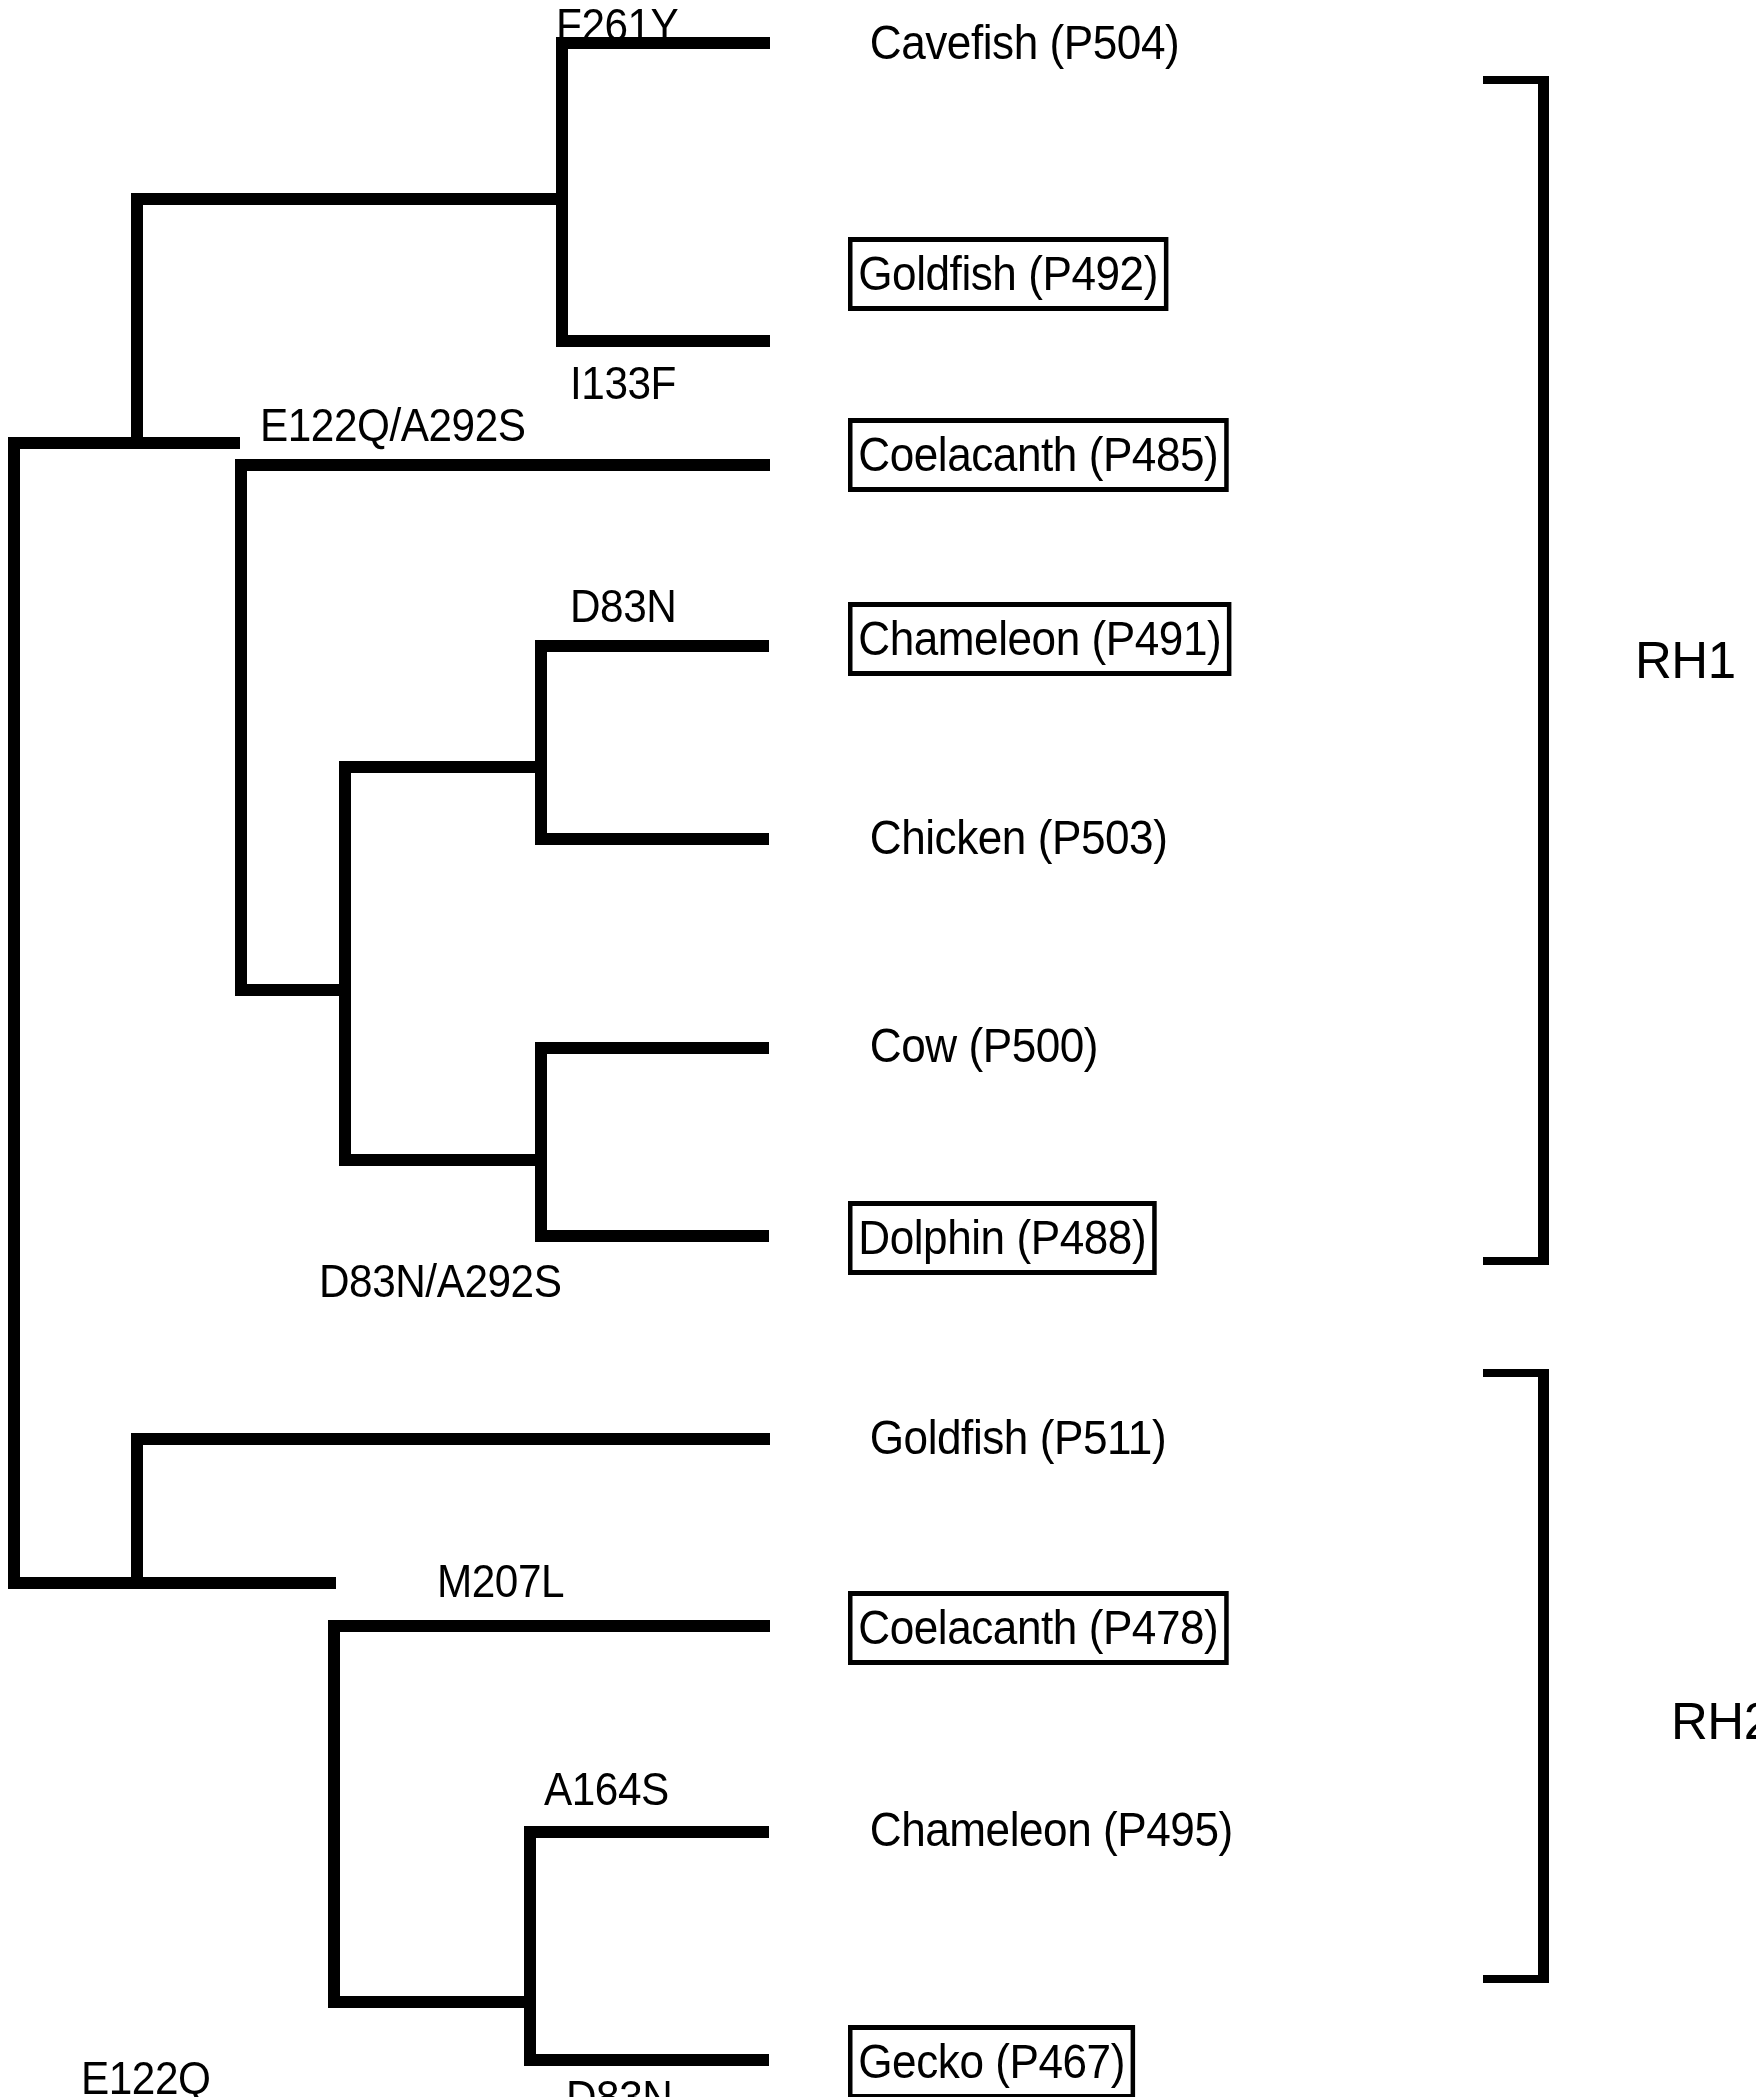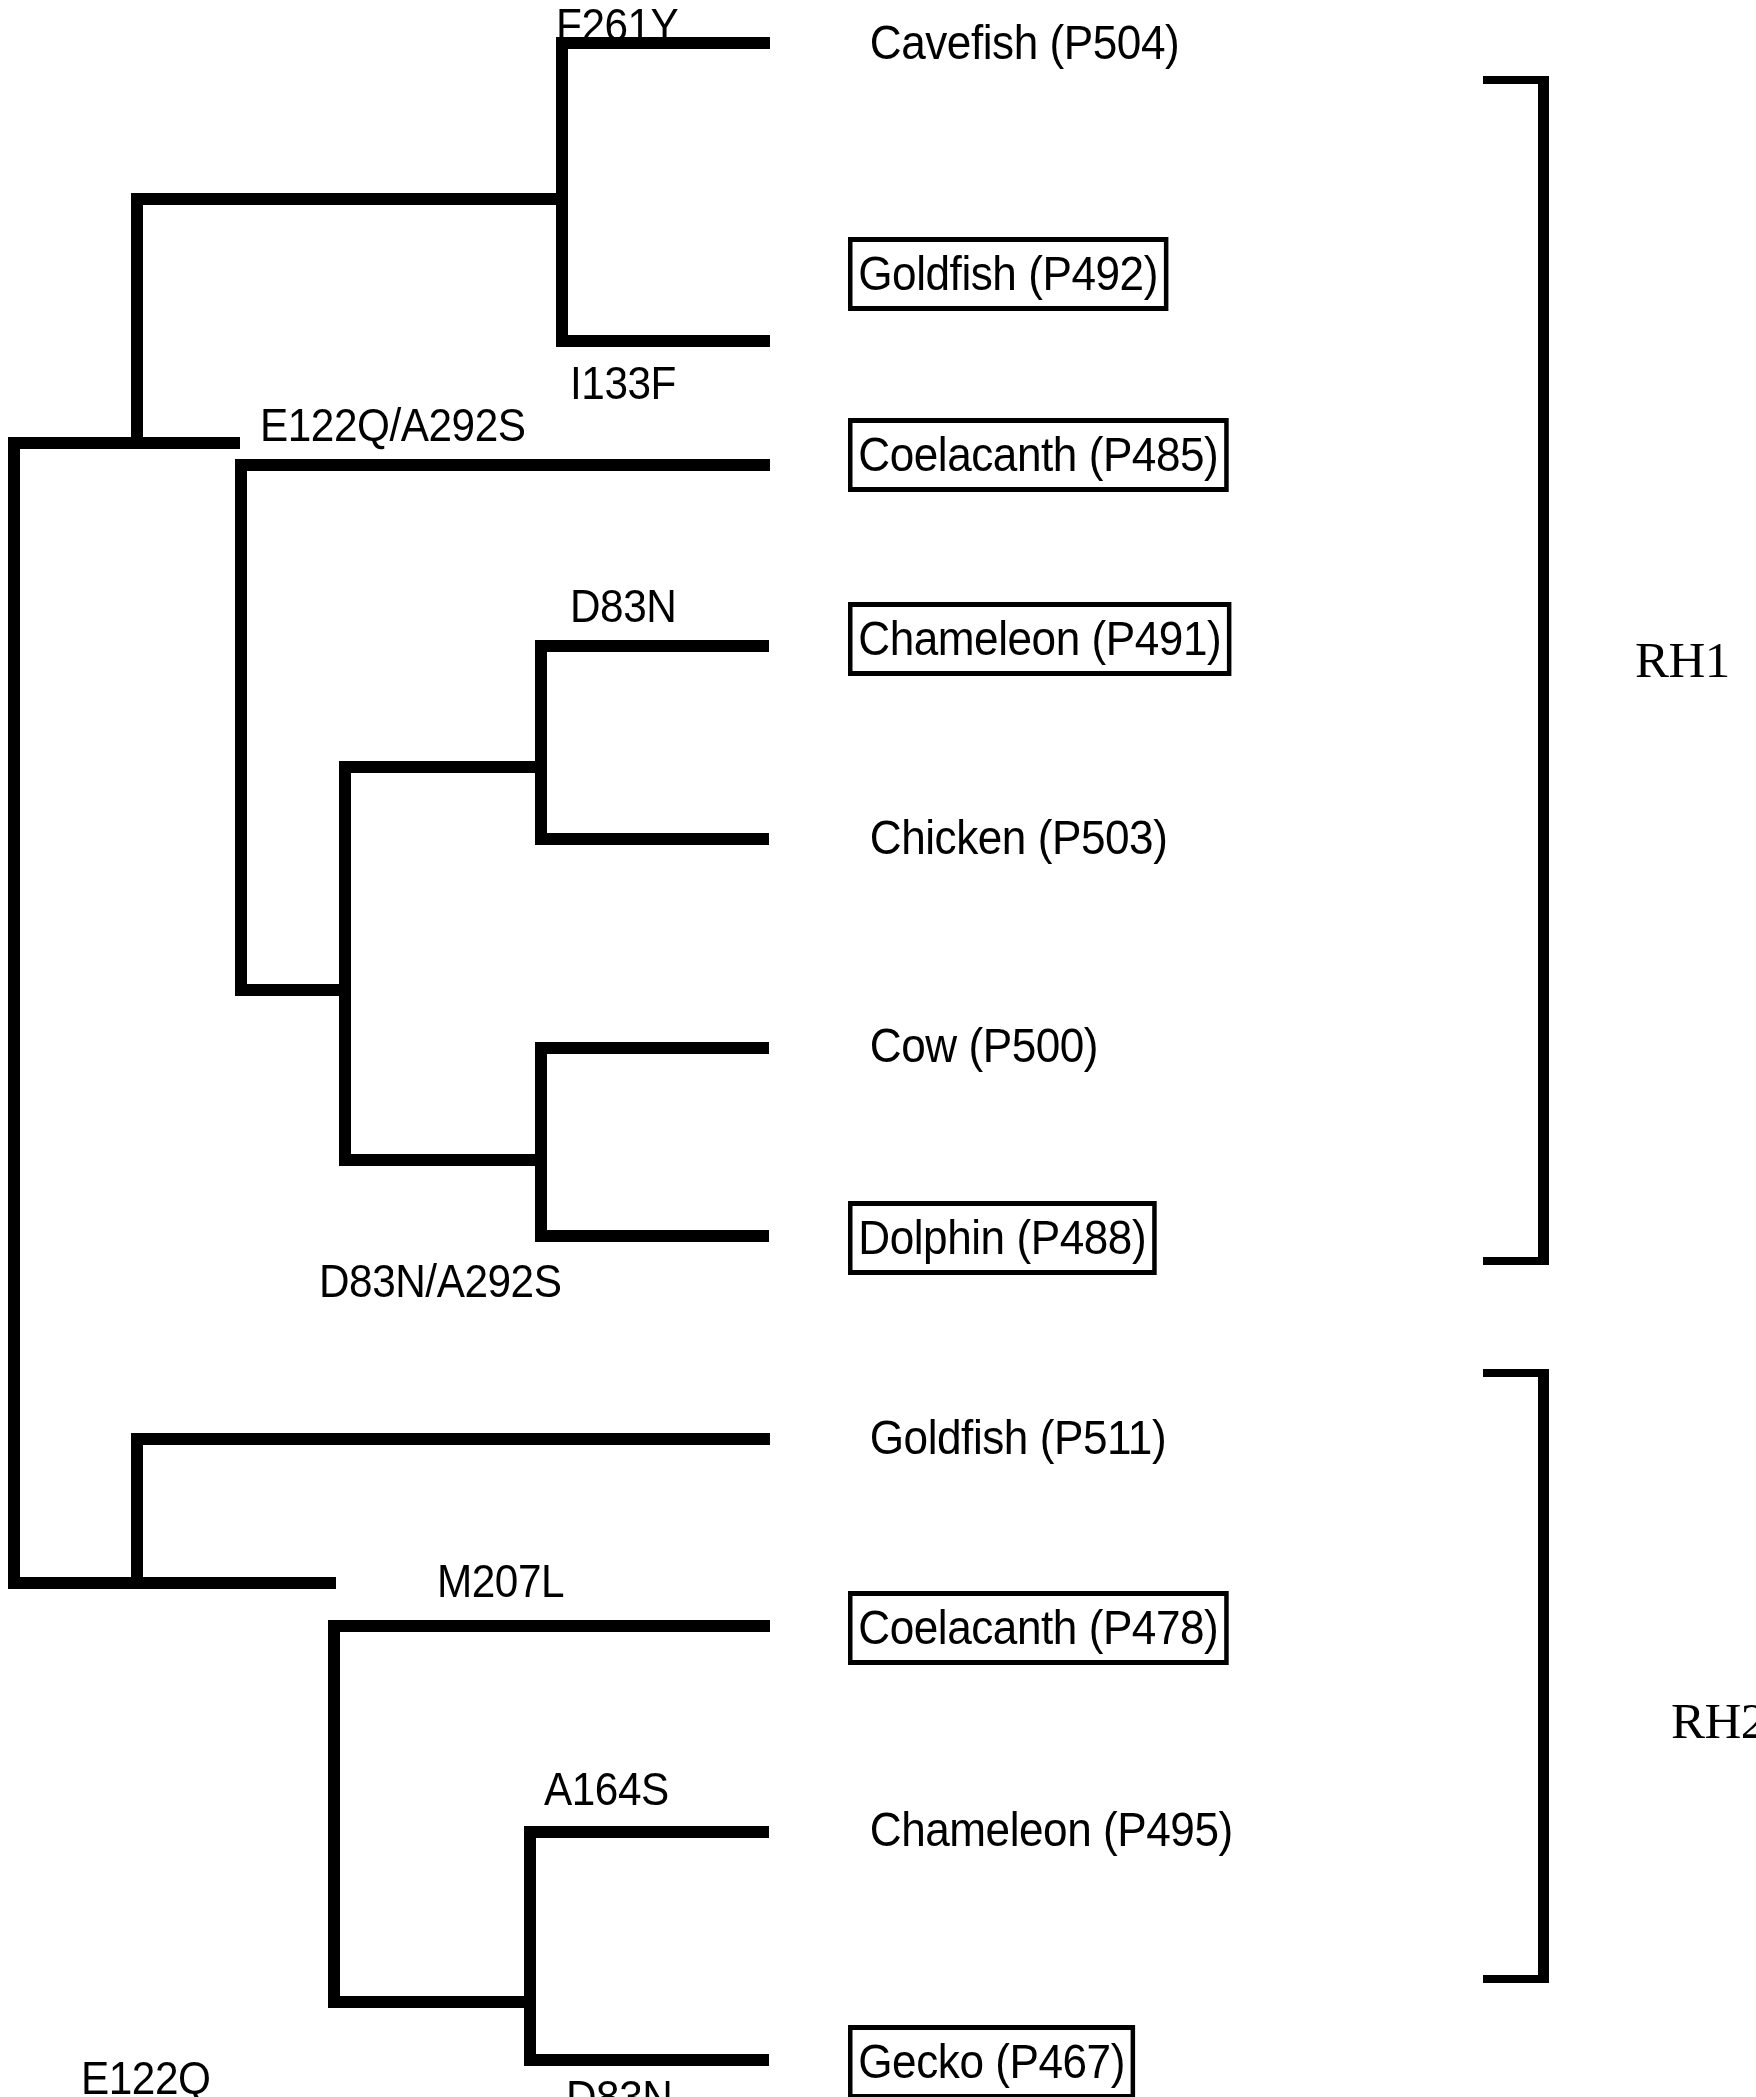--- a/index.html
+++ b/index.html
@@ -52,21 +52,21 @@
     line-height: 1;
     color: #000000;
     white-space: nowrap;
     letter-spacing: -0.5px;
     transform: scaleX(0.90);
     transform-origin: left center;
   }
   
   .clade-label {
     position: absolute;
-    font-family: Liberation Serif, serif;
+    font-family: Liberation Sans, sans-serif;
     font-size: 51px;
     line-height: 1;
     color: #000000;
     white-space: nowrap;
     letter-spacing: -0.5px;
   }
 </style>
 </head>
 <body>
 

